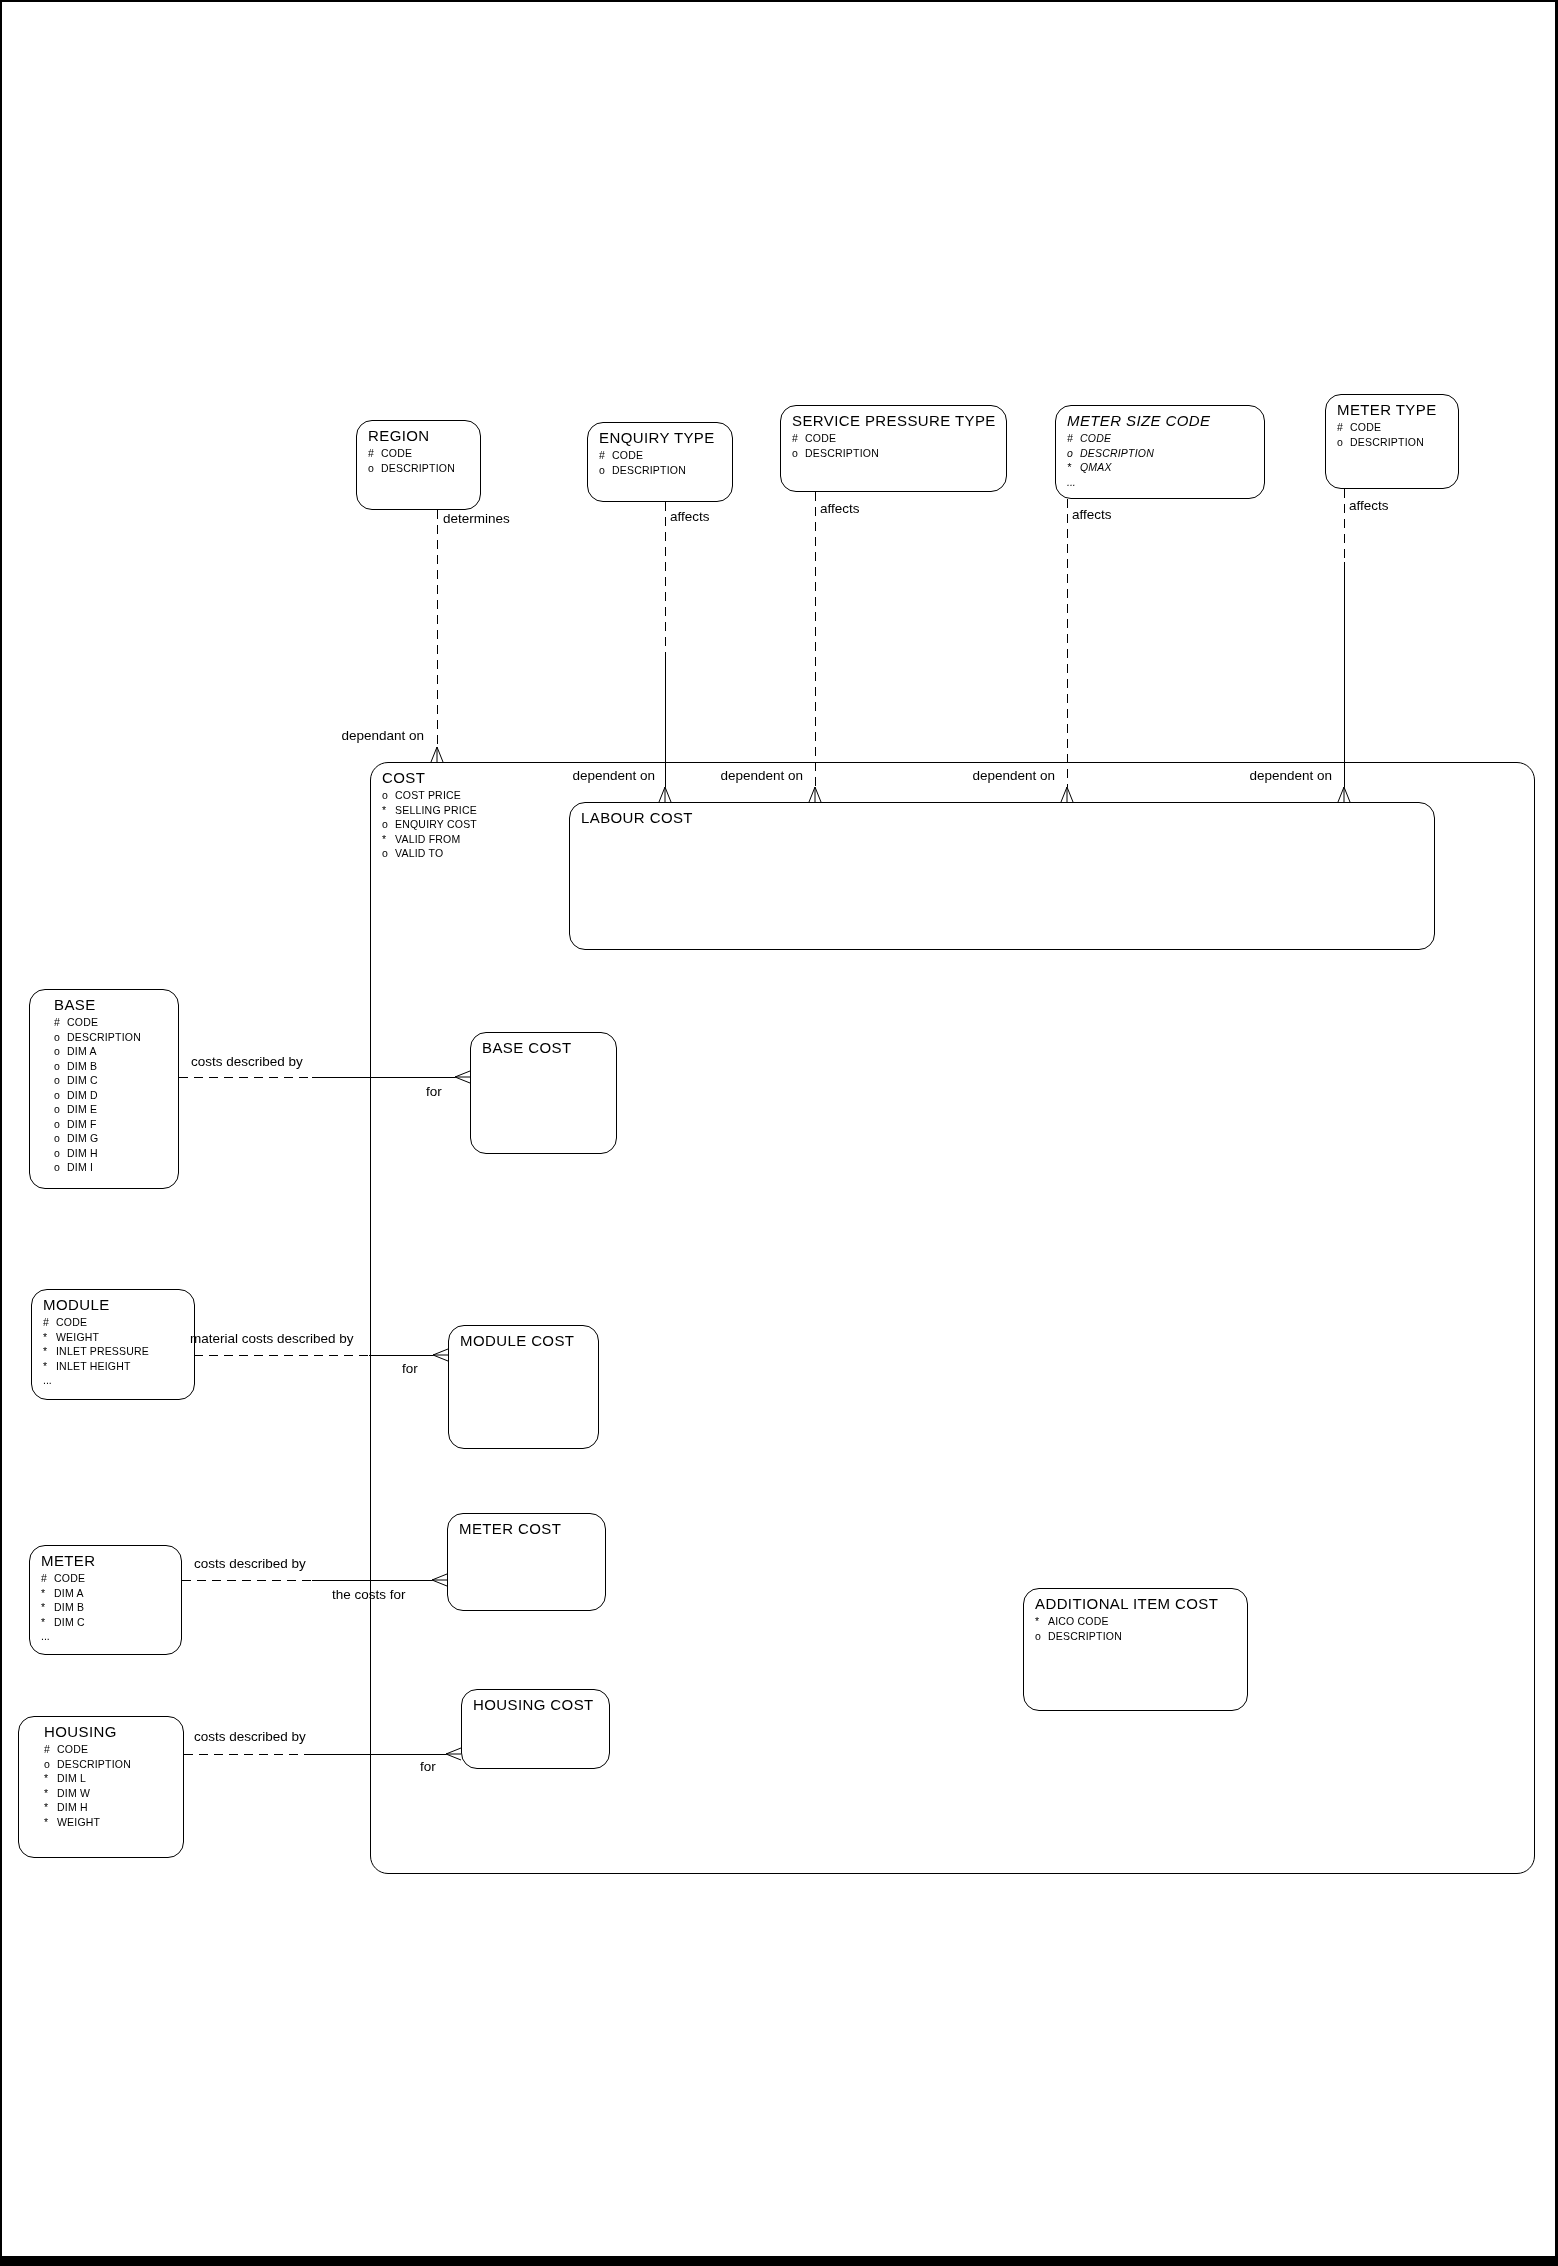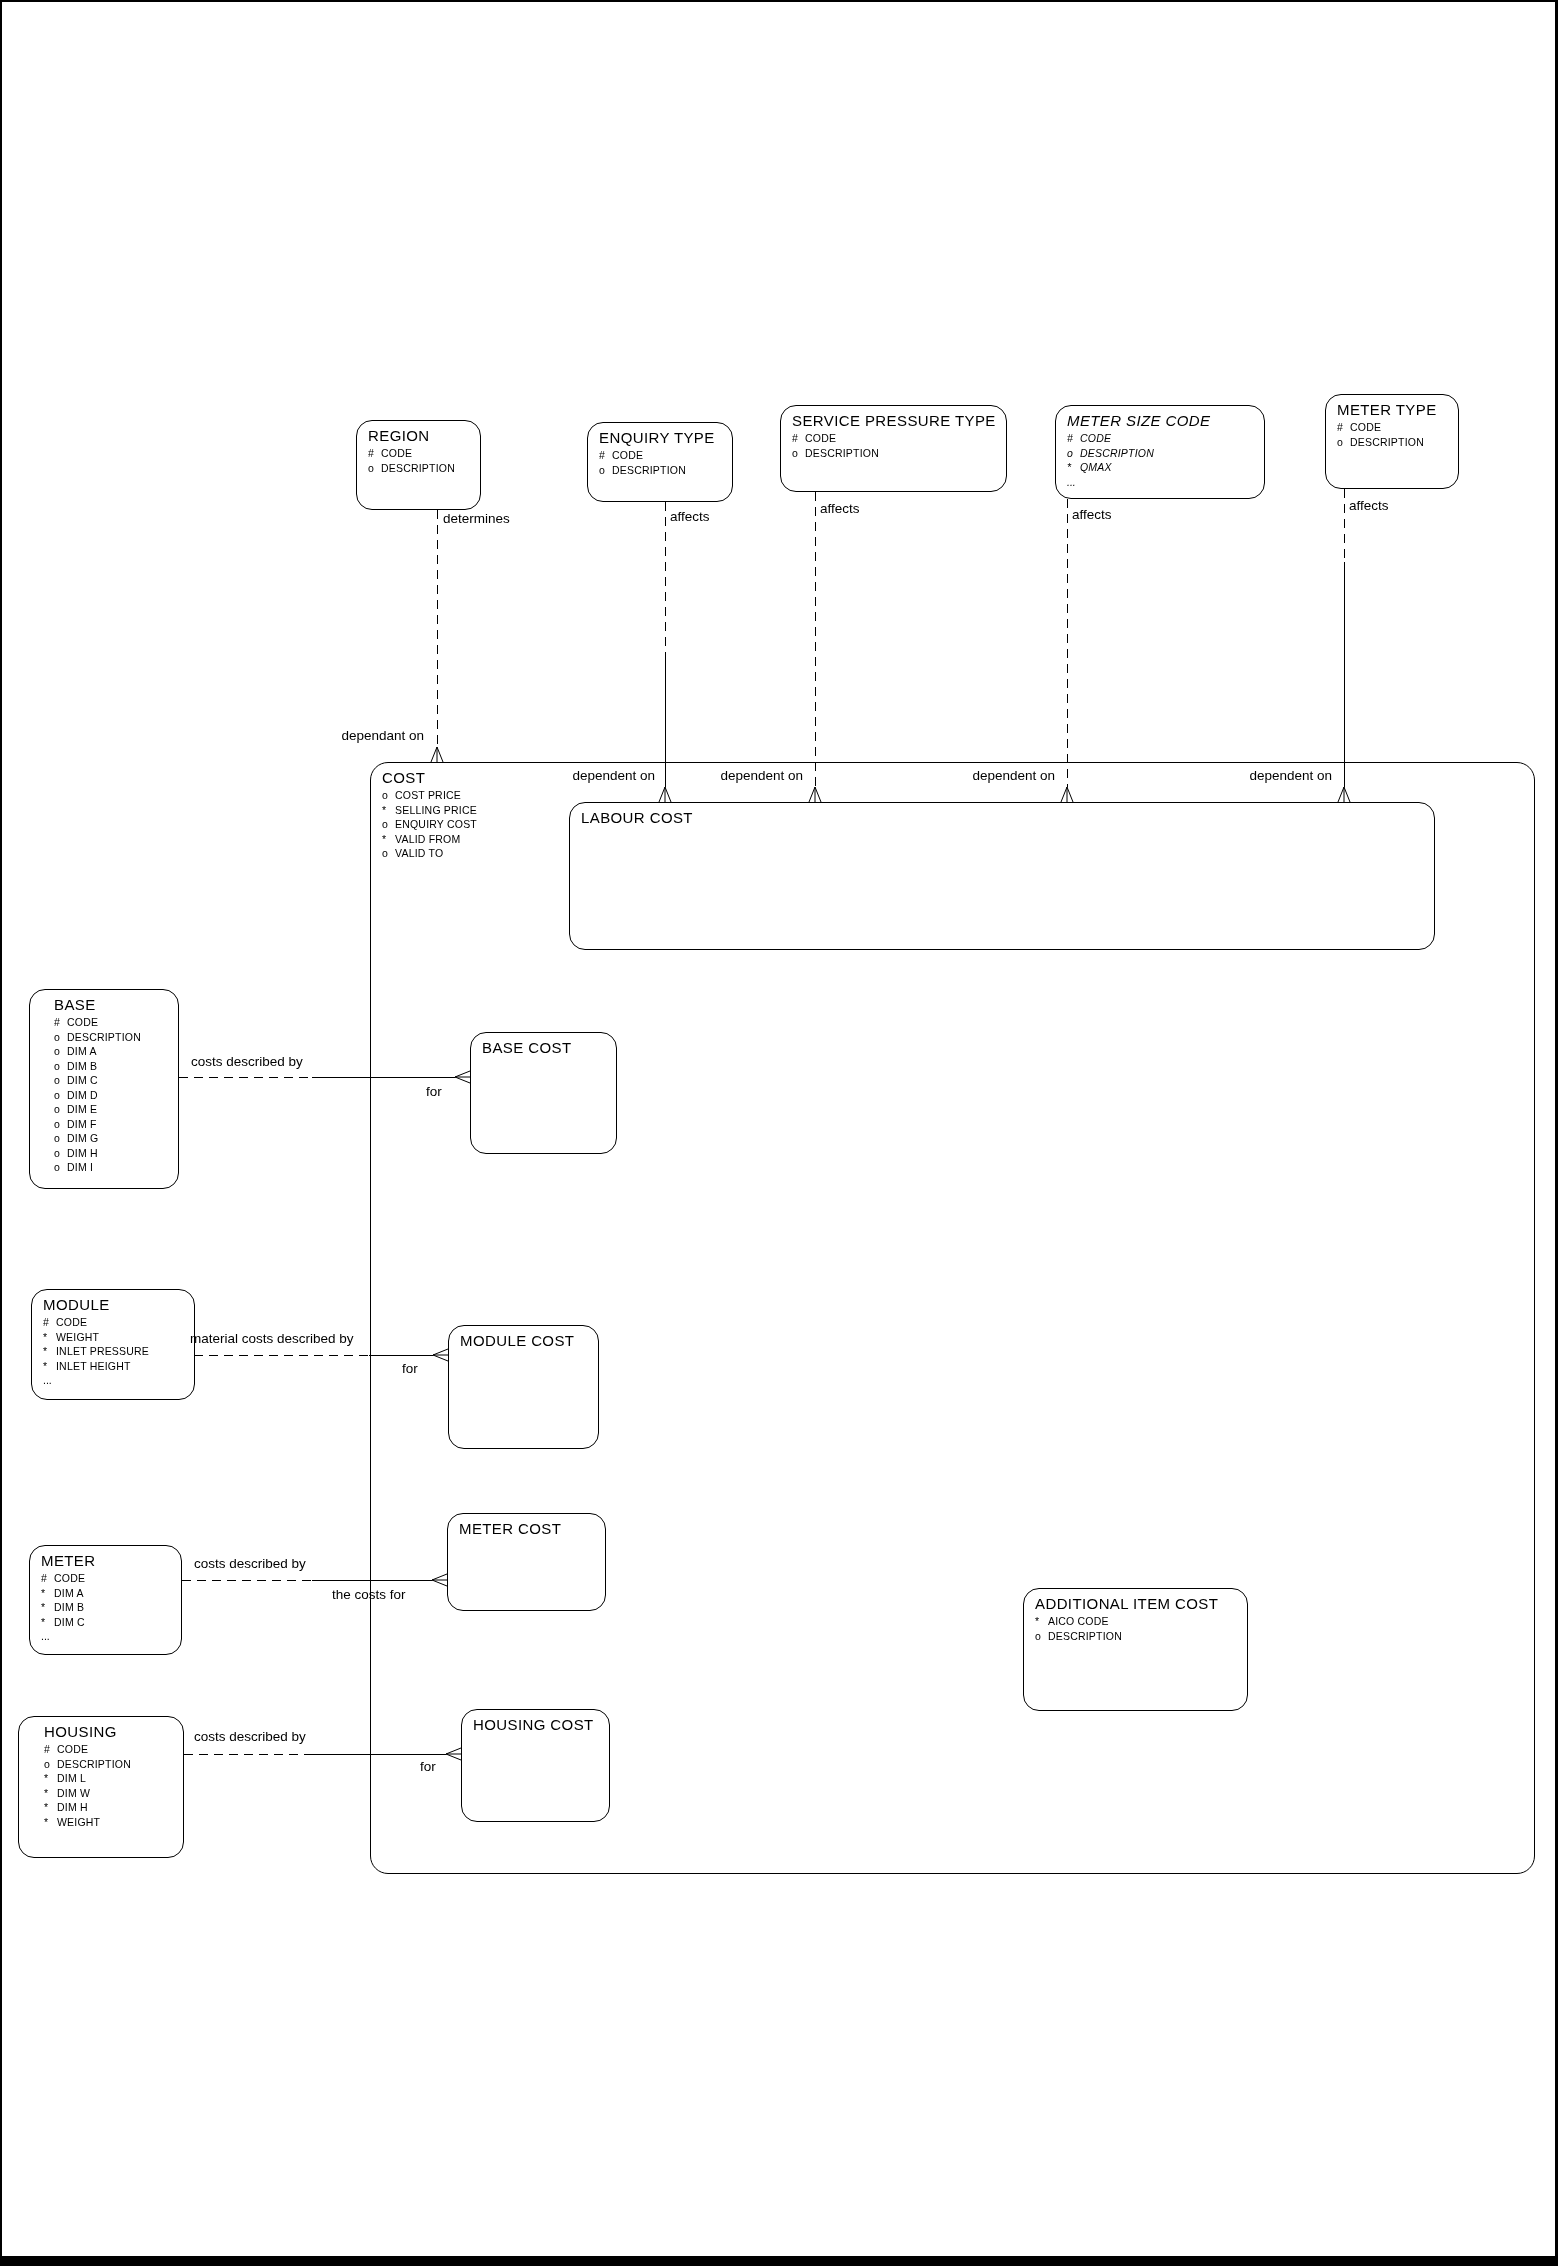--- a/index.html
+++ b/index.html
@@ -201,21 +201,21 @@
   </div>
 
   <div class="ebox" style="left:446px;top:1323px;width:151px;height:124px;">
     <div class="etitle">MODULE COST</div>
   </div>
 
   <div class="ebox" style="left:445px;top:1511px;width:159px;height:98px;">
     <div class="etitle">METER COST</div>
   </div>
 
-  <div class="ebox" style="left:459px;top:1687px;width:149px;height:113px;margin-top:20px;">
+  <div class="ebox" style="left:459px;top:1687px;width:149px;height:80px;">
     <div class="etitle">HOUSING COST</div>
   </div>
 
   <div class="ebox" style="left:1021px;top:1586px;width:225px;height:123px;">
     <div class="etitle">ADDITIONAL ITEM COST</div>
     <div class="attrs">
         <div class="arow">
           <span class="am">*</span>
           <span class="at">AICO CODE</span>
         </div>

